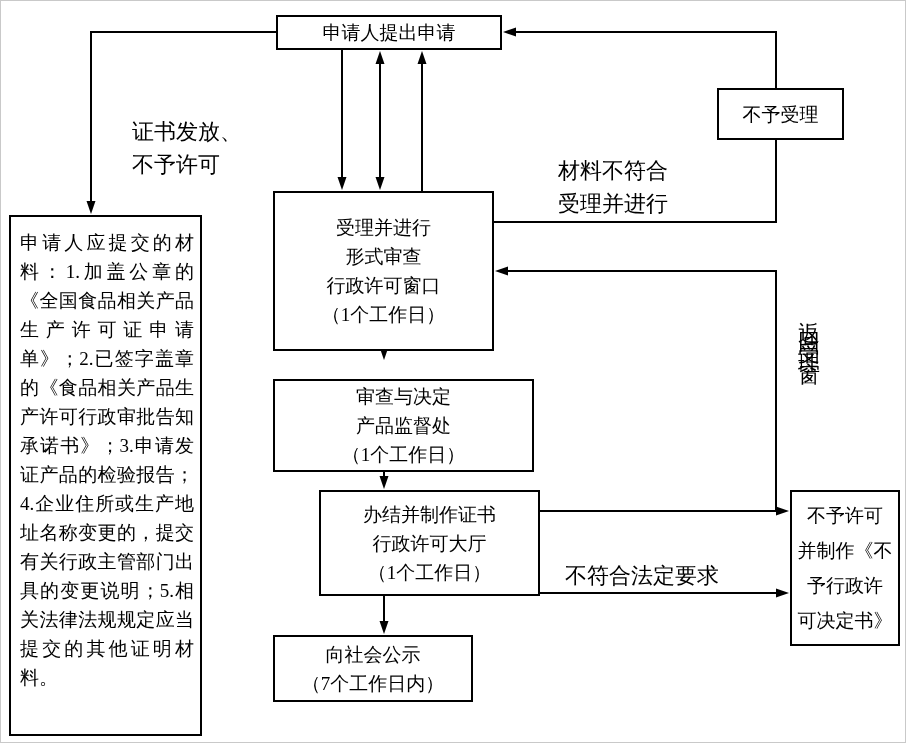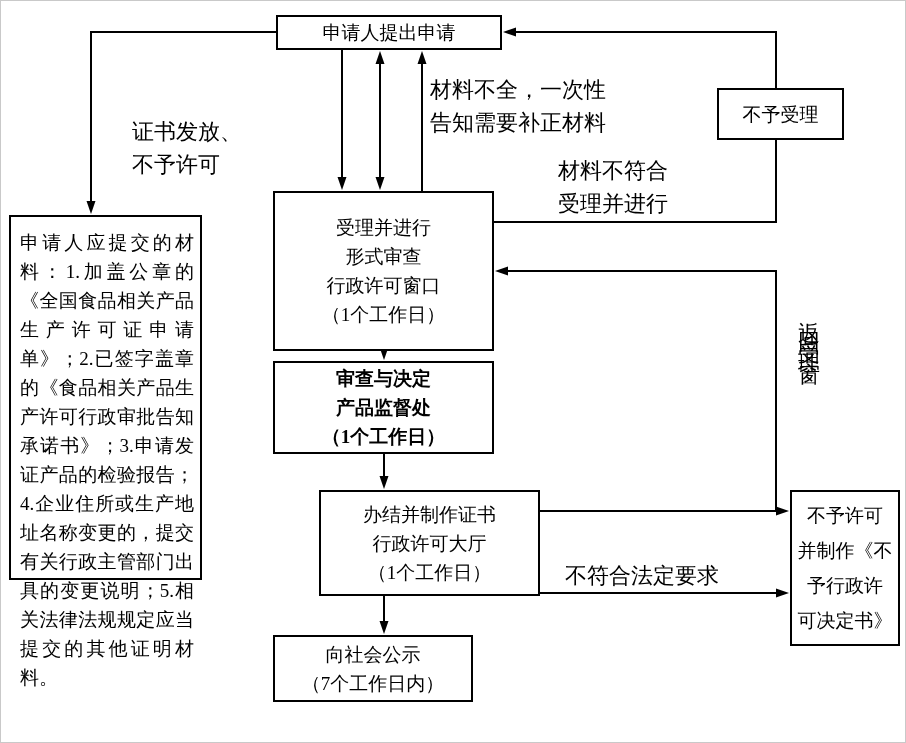--- a/index.html
+++ b/index.html
@@ -5,25 +5,25 @@
   html,body{margin:0;padding:0;background:#ffffff;}
   body{font-family:"Liberation Serif","DejaVu Serif",serif;color:#000;}
   #canvas{position:relative;width:906px;height:743px;background:#fff;border:1px solid #c9c9c9;box-sizing:border-box;overflow:hidden;}
 
   .node{position:absolute;box-sizing:border-box;border:2px solid #000;background:#fff;
         display:flex;align-items:center;justify-content:center;text-align:center;
         font-size:19px;line-height:29px;white-space:pre-line;z-index:2;}
   #n-apply{left:275px;top:14px;width:226px;height:35px;}
   #n-noaccept{left:716px;top:87px;width:127px;height:52px;}
   #n-accept{left:272px;top:190px;width:221px;height:160px;}
-  #n-review{left:272px;top:360px;width:221px;height:93px;font-weight:bold;}
+  #n-review{left:272px;top:378px;width:261px;height:93px;}
   #n-conclude{left:272px;top:489px;width:221px;height:106px;margin-left:46px;}
   #n-publicity{left:272px;top:634px;width:200px;height:67px;}
   #n-deny{left:789px;top:489px;width:110px;height:156px;line-height:35px;}
-  #n-materials{left:8px;top:214px;width:193px;height:365px;display:block;
+  #n-materials{left:8px;top:214px;width:193px;height:521px;display:block;
                text-align:justify;text-justify:inter-character;
                padding:11px 6px 0 9px;font-size:19px;line-height:29px;white-space:normal;}
 
   .lbl{position:absolute;font-size:22px;line-height:33px;white-space:pre-line;z-index:3;}
   #l-cert{left:131px;top:84px;margin-top:30px;}
   #l-incomplete{left:429px;top:72px;}
   #l-noncompliant{left:557px;top:153px;}
   #l-grant{left:533px;top:476px;}
   #l-notlegal{left:564px;top:558px;}
   #l-return{left:792px;top:303px;writing-mode:vertical-rl;letter-spacing:10px;}
@@ -110,20 +110,18 @@
   <div class="node" id="n-publicity">向社会公示
 （7个工作日内）</div>
   <div class="node" id="n-deny">不予许可
 并制作《不
 予行政许
 可决定书》</div>
   <div class="node" id="n-materials">申请人应提交的材料：1.加盖公章的《全国食品相关产品生产许可证申请单》；2.已签字盖章的《食品相关产品生产许可行政审批告知承诺书》；3.申请发证产品的检验报告；4.企业住所或生产地址名称变更的，提交有关行政主管部门出具的变更说明；5.相关法律法规规定应当提交的其他证明材料。</div>
 
   <div class="lbl" id="l-cert">证书发放、
 不予许可</div>
-  <div class="lbl" id="l-incomplete">材料不全，一次性
-告知需要补正材料</div>
   <div class="lbl" id="l-noncompliant">材料不符合
 受理并进行</div>
   <div class="lbl" id="l-notlegal">不符合法定要求</div>
   <div class="lbl" id="l-return">返回受理窗</div>
 
 </div>
 
 </body></html>

